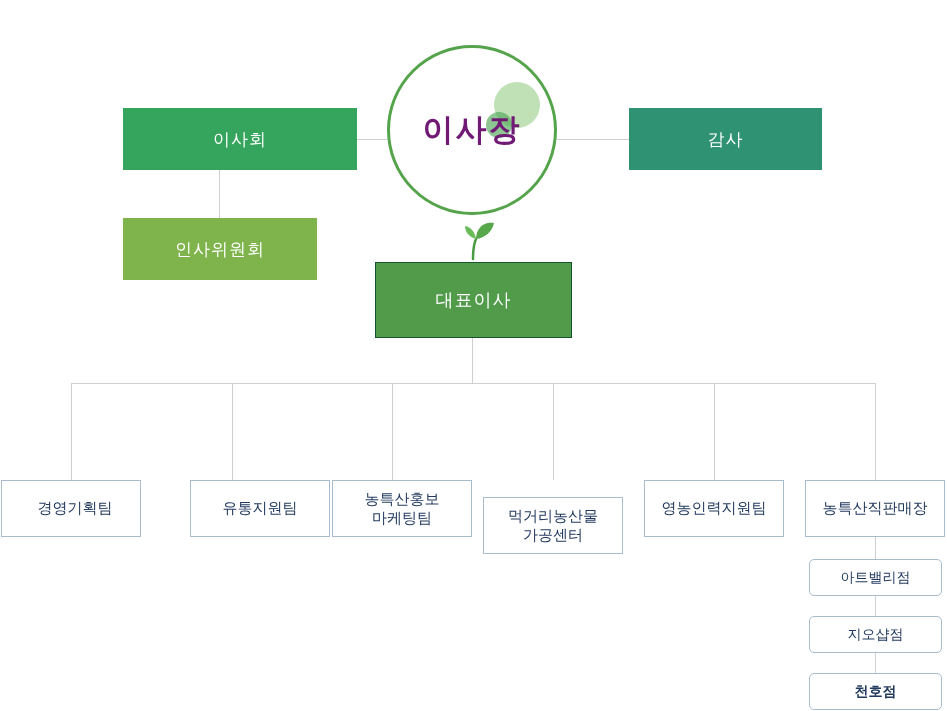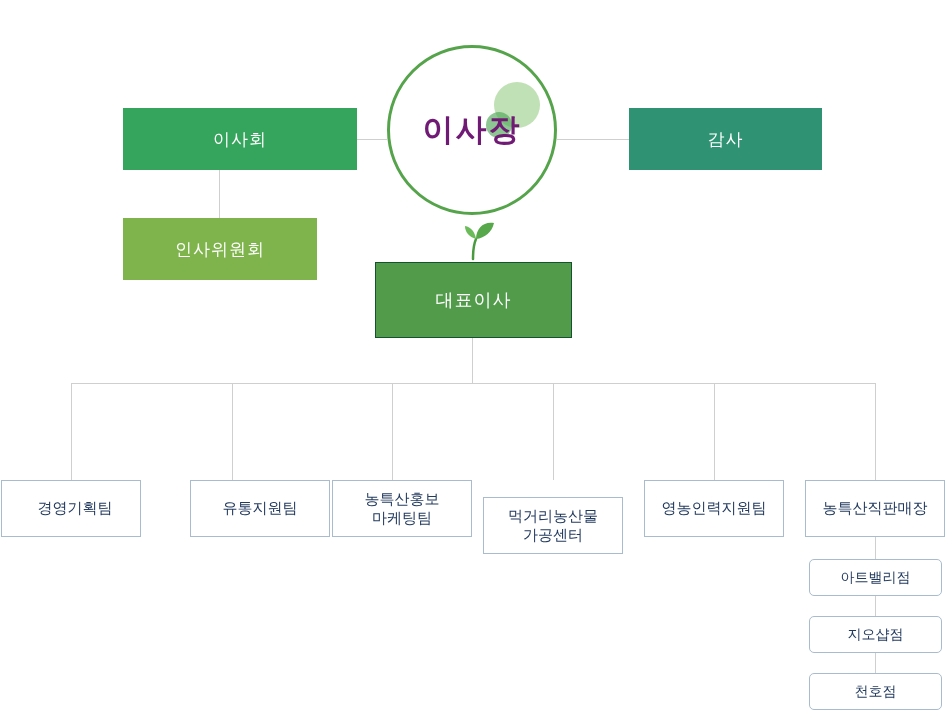--- a/index.html
+++ b/index.html
@@ -44,21 +44,21 @@
   }
   .dept1{left:1px;padding-left:8px;}  .dept2{left:162px;margin-left:28px;} .dept3{left:323px;margin-left:9px;}
   .dept4{left:483px;margin-top:17px;} .dept5{left:644px;} .dept6{left:805px;}
 
   .store{
     position:absolute;left:809px;width:133px;height:37px;box-sizing:border-box;
     background:#ffffff;border:1px solid #a9bccd;border-radius:5px;color:#223a5e;
     display:flex;align-items:center;justify-content:center;
     font-size:14px;font-weight:500;z-index:2;
   }
-  .store1{top:559px;} .store2{top:616px;} .store3{top:673px;}
+  .store1{top:559px;} .store2{top:616px;} .store3{top:673px;font-weight:bold;}
 </style>
 </head>
 <body>
 
 <div id="stage">
 
   <div class="line" style="left:317px;top:139px;width:70px;height:1px;"></div>
   <div class="line" style="left:557px;top:139px;width:72px;height:1px;"></div>
   <div class="line" style="left:219px;top:170px;width:1px;height:48px;"></div>
   <div class="line" style="left:472px;top:338px;width:1px;height:45px;"></div>

